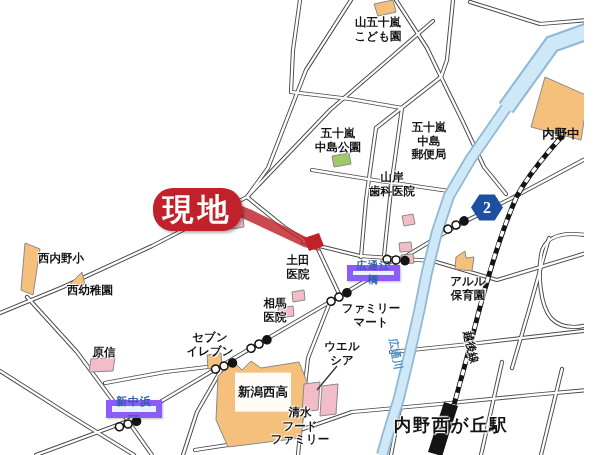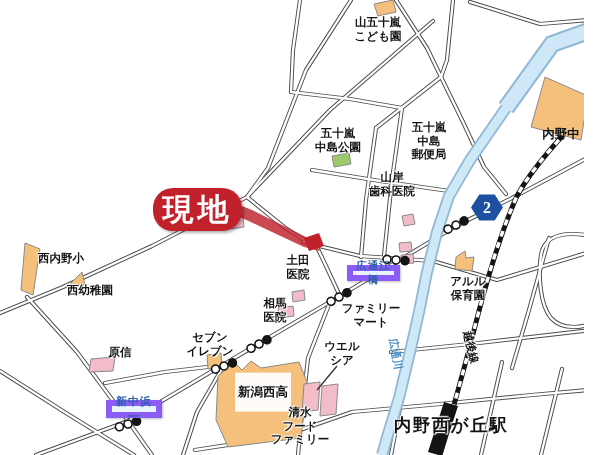--- a/index.html
+++ b/index.html
@@ -215,21 +215,21 @@
   <div class="mlabel" style="left:298px;top:268px;">土田
 医院</div>
   <div class="mlabel" style="left:275px;top:311px;text-align:center;">相馬
 医院</div>
   <div class="mlabel" style="left:371px;top:316px;">ファミリー
 マート</div>
   <div class="mlabel" style="left:342px;top:354px;">ウエル
 シア</div>
   <div class="mlabel" style="left:210px;top:345px;">セブン
 イレブン</div>
-  <div class="mlabel" style="left:104px;top:353px;margin-left:16px;">原信</div>
+  <div class="mlabel" style="left:104px;top:353px;">原信</div>
   <div class="mlabel" id="lbl-nishi-high" style="left:263px;top:392px;">新潟西高</div>
   <div class="mlabel" style="left:300px;top:426px;">清水
 フード
 ファミリー</div>
   <div class="mlabel" id="lbl-station" style="left:451px;top:425px;">内野西が丘駅</div>
   <div class="mlabel rot" id="lbl-echigo" style="left:471px;top:347px;transform:translate(-50%,-50%) rotate(77deg);">越後線</div>
   <div class="mlabel rot" id="lbl-river" style="left:395px;top:354px;transform:translate(-50%,-50%) rotate(80deg);">広通川</div>
 
   <div class="signbox" style="left:347px;top:265px;width:53px;height:16px;">
     <span>広通江橋</span>

